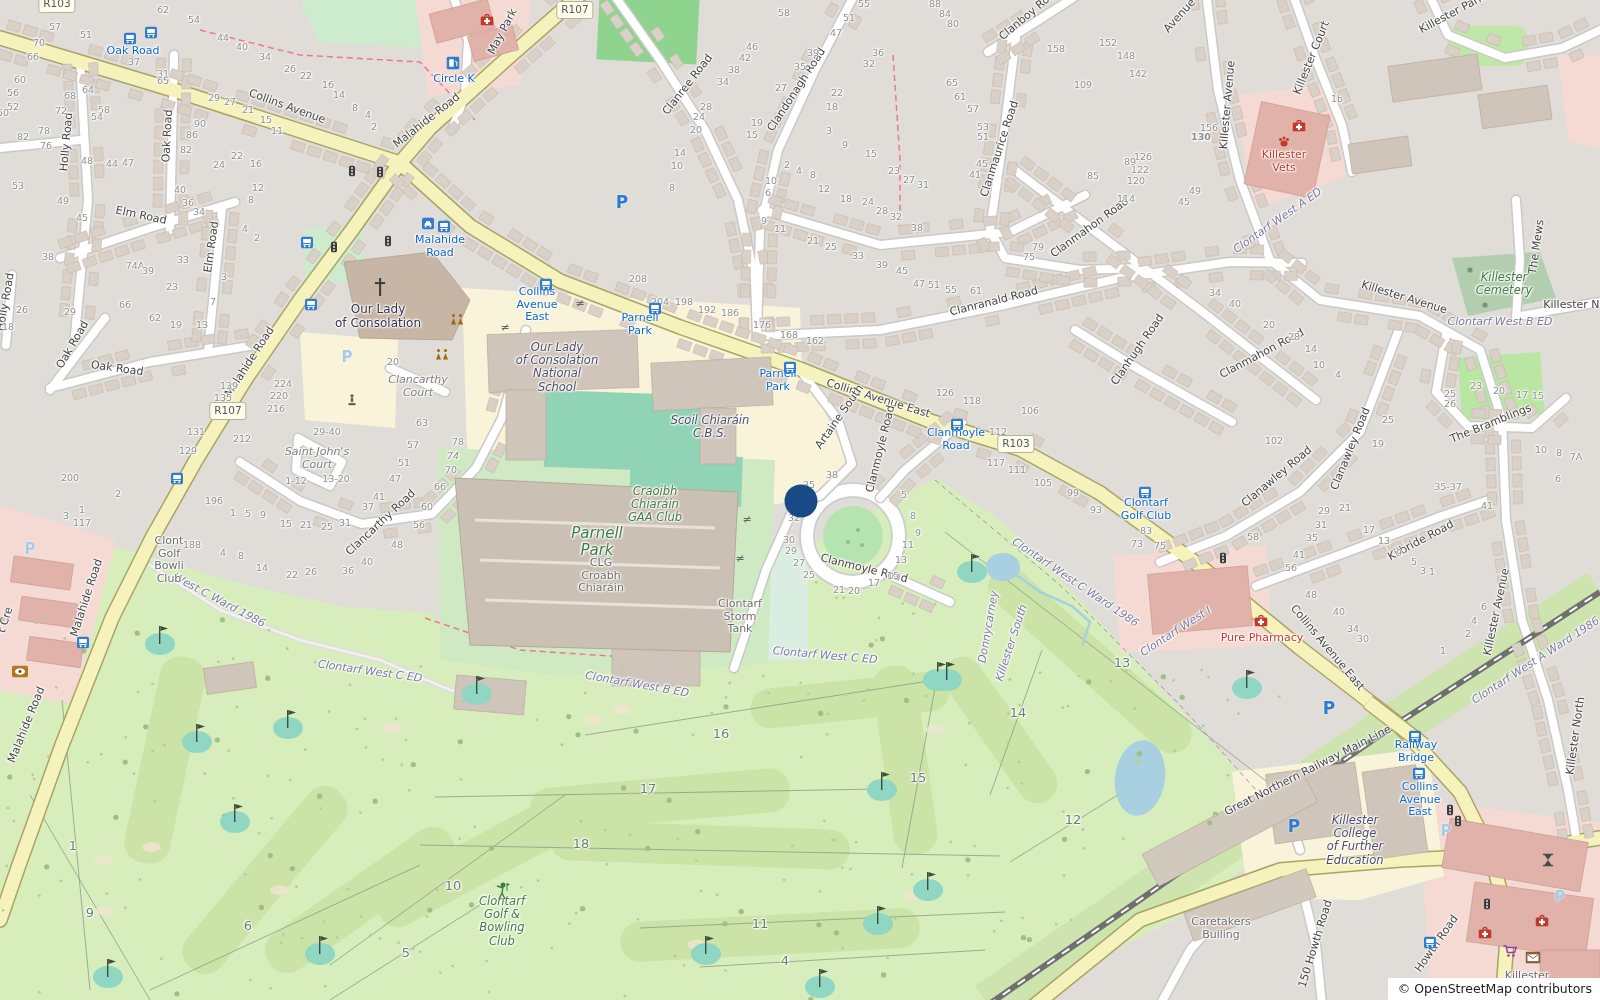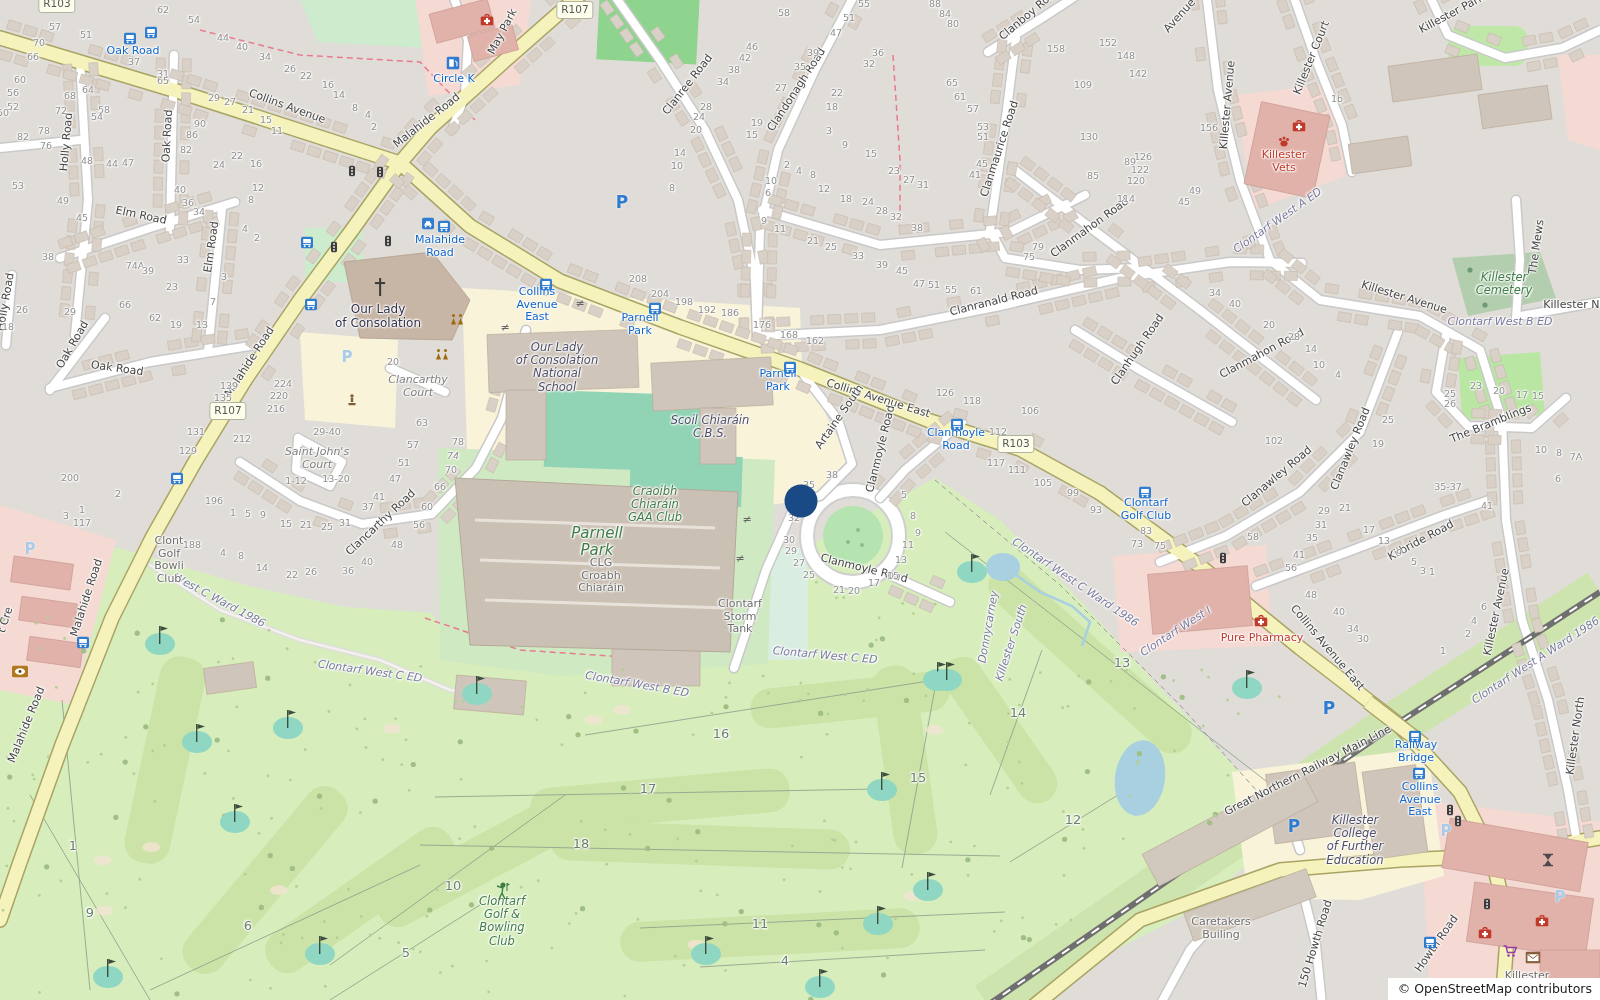--- a/index.html
+++ b/index.html
@@ -1359,32 +1359,32 @@
       <div class="lbl hn" style="left: 858px; top: 256px; --r: 0deg;">33</div>
       <div class="lbl hn" style="left: 882px; top: 265px; --r: 0deg;">39</div>
       <div class="lbl hn" style="left: 902px; top: 271px; --r: 0deg;">45</div>
       <div class="lbl hn" style="left: 919px; top: 284px; --r: 0deg;">47</div>
       <div class="lbl hn" style="left: 934px; top: 285px; --r: 0deg;">51</div>
       <div class="lbl hn" style="left: 951px; top: 290px; --r: 0deg;">55</div>
       <div class="lbl hn" style="left: 976px; top: 291px; --r: 0deg;">61</div>
       <div class="lbl hn" style="left: 1038px; top: 247px; --r: 0deg;">79</div>
       <div class="lbl hn" style="left: 1029px; top: 257px; --r: 0deg;">75</div>
       <div class="lbl hn" style="left: 638px; top: 279px; --r: 0deg;">208</div>
-      <div class="lbl hn" style="left: 660px; top: 294px; --r: 0deg;">204</div>
+      <div class="lbl hn" style="left: 660px; top: 302px; --r: 0deg;">204</div>
       <div class="lbl hn" style="left: 684px; top: 302px; --r: 0deg;">198</div>
       <div class="lbl hn" style="left: 707px; top: 310px; --r: 0deg;">192</div>
       <div class="lbl hn" style="left: 730px; top: 313px; --r: 0deg;">186</div>
       <div class="lbl hn" style="left: 762px; top: 325px; --r: 0deg;">176</div>
       <div class="lbl hn" style="left: 1056px; top: 29px; margin-top: 20px; --r: 0deg;">158</div>
       <div class="lbl hn" style="left: 1108px; top: 43px; --r: 0deg;">152</div>
       <div class="lbl hn" style="left: 1126px; top: 56px; --r: 0deg;">148</div>
       <div class="lbl hn" style="left: 1138px; top: 74px; --r: 0deg;">142</div>
       <div class="lbl hn" style="left: 1083px; top: 85px; --r: 0deg;">109</div>
       <div class="lbl hn" style="left: 1209px; top: 128px; --r: 0deg;">156</div>
-      <div class="lbl hn" style="left: 1089px; top: 137px; --r: 0deg;">130</div>
+      <div class="lbl hn" style="left: 1201px; top: 137px; font-weight: bold; --r: 0deg;">130</div>
       <div class="lbl hn" style="left: 1143px; top: 157px; --r: 0deg;">126</div>
       <div class="lbl hn" style="left: 1140px; top: 170px; --r: 0deg;">122</div>
       <div class="lbl hn" style="left: 1136px; top: 181px; --r: 0deg;">120</div>
       <div class="lbl hn" style="left: 1126px; top: 199px; --r: 0deg;">114</div>
       <div class="lbl hn" style="left: 1096px; top: 162px; margin-left: 34px; --r: 0deg;">89</div>
       <div class="lbl hn" style="left: 1093px; top: 176px; --r: 0deg;">85</div>
       <div class="lbl hn" style="left: 1195px; top: 191px; --r: 0deg;">49</div>
       <div class="lbl hn" style="left: 1184px; top: 202px; --r: 0deg;">45</div>
       <div class="lbl hn" style="left: 1337px; top: 99px; --r: 0deg;">1b</div>
       <div class="lbl hn" style="left: 1215px; top: 293px; --r: 0deg;">34</div>

